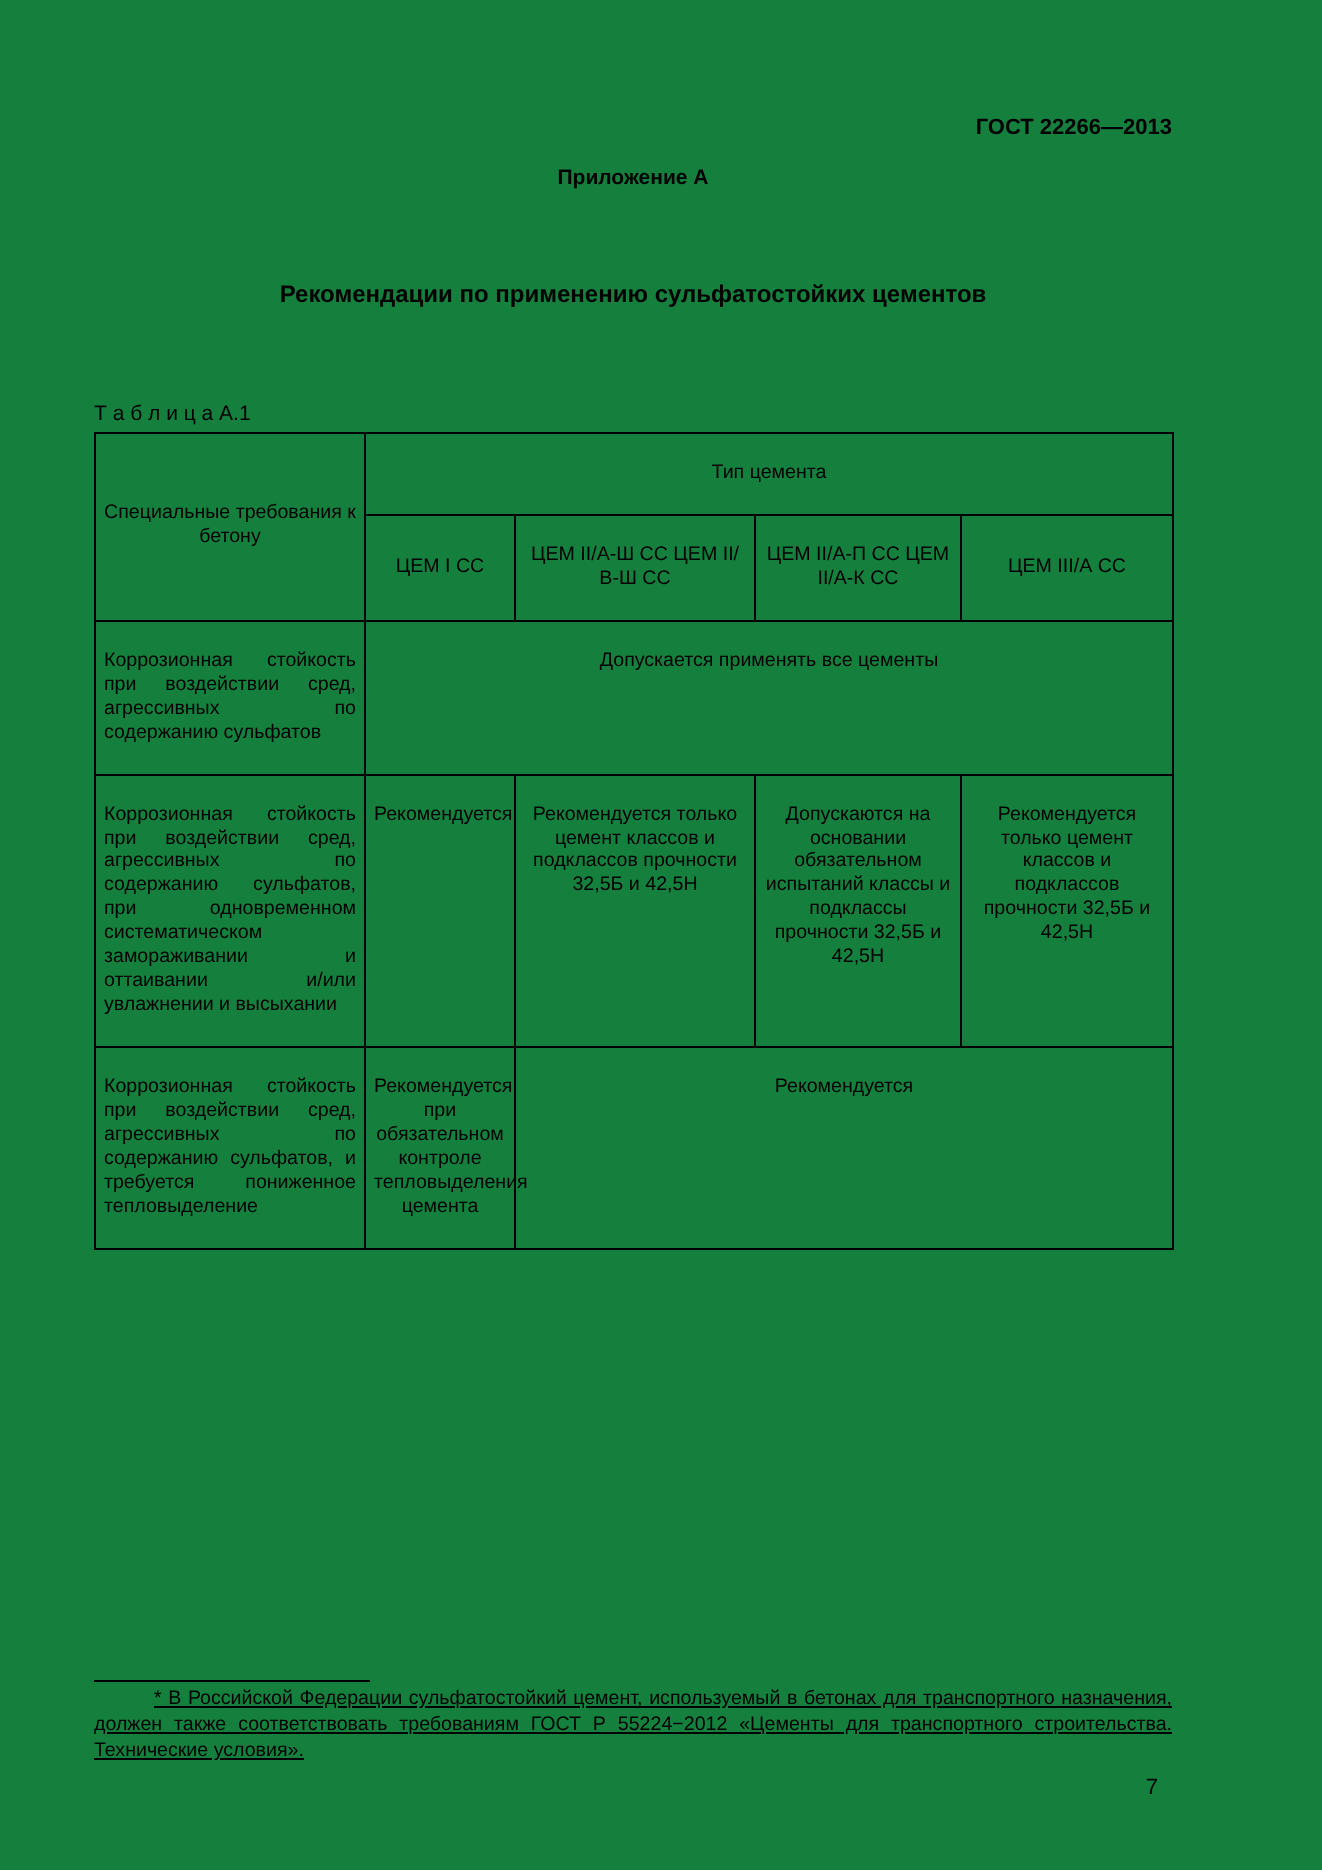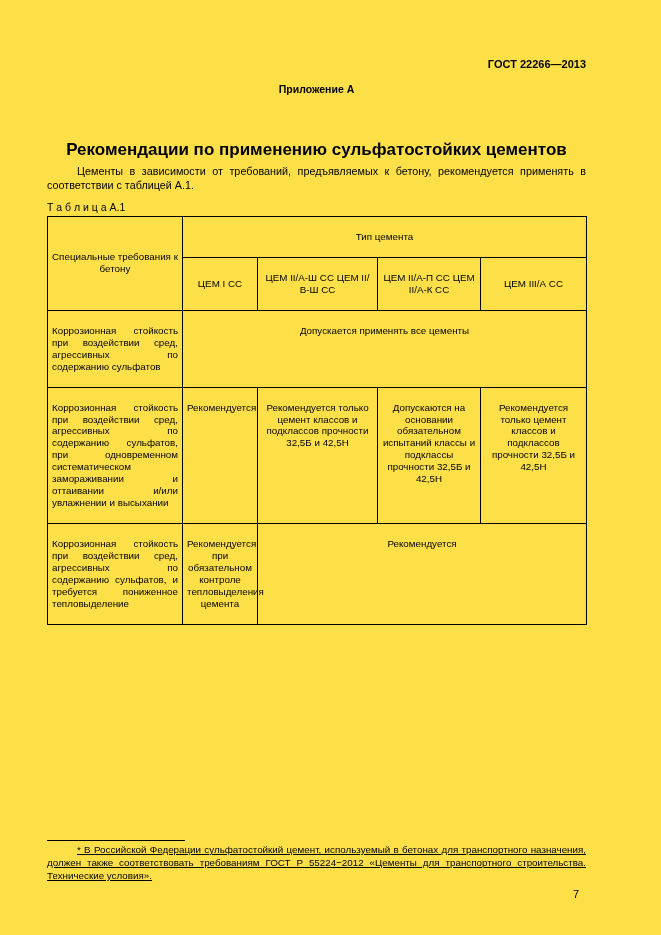--- a/index.html
+++ b/index.html
@@ -5,34 +5,34 @@
   * { margin: 0; padding: 0; box-sizing: border-box; }
   html, body { background: #ffffff; }
   body {
     width: 661px; height: 935px;
     font-family: "Liberation Sans", sans-serif;
     color: #000;
   }
   .page {
     position: relative;
     width: 661px; height: 935px;
-    background: #fde047;
+    background: #15803d;
     overflow: hidden;
   }
   .doc-number {
     position: absolute; top: 58px; left: 47px; width: 539px;
     text-align: right; font-weight: bold; font-size: 11px;
   }
   .appendix {
     position: absolute; top: 83px; left: 47px; width: 539px;
     text-align: center; font-weight: bold; font-size: 10.5px; line-height: 1.3;
   }
   .section-title {
     position: absolute; top: 140px; left: 47px; width: 539px;
-    text-align: center; font-weight: bold; font-size: 17px;
+    text-align: center; font-weight: bold; font-size: 12px;
   }
   .intro {
     position: absolute; top: 164px; left: 47px; width: 539px;
     font-size: 10.8px; line-height: 1.32; text-align: justify; text-indent: 30px;
   }
   .table-label {
     position: absolute; top: 201px; left: 47px;
     font-size: 10.5px;
   }
   table.main-table {
@@ -75,21 +75,20 @@
 <div class="page">
 
   <div class="doc-number">ГОСТ 22266—2013</div>
 
   <div class="appendix">
     <div>Приложение А</div>
   </div>
 
   <div class="section-title">Рекомендации по применению сульфатостойких цементов</div>
 
-  <p class="intro">Цементы в зависимости от требований, предъявляемых к бетону, рекомендуется применять в соответствии с таблицей А.1.</p>
 
   <div class="table-label">Т а б л и ц а  А.1</div>
 
   <table class="main-table">
     <colgroup>
       <col style="width:135px">
       <col style="width:75px">
       <col style="width:120px">
       <col style="width:103px">
       <col style="width:106px">

